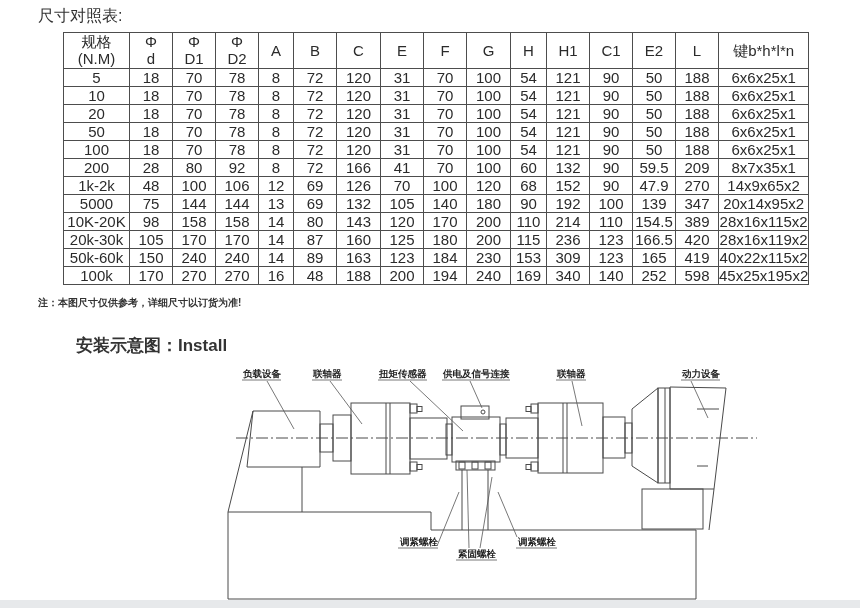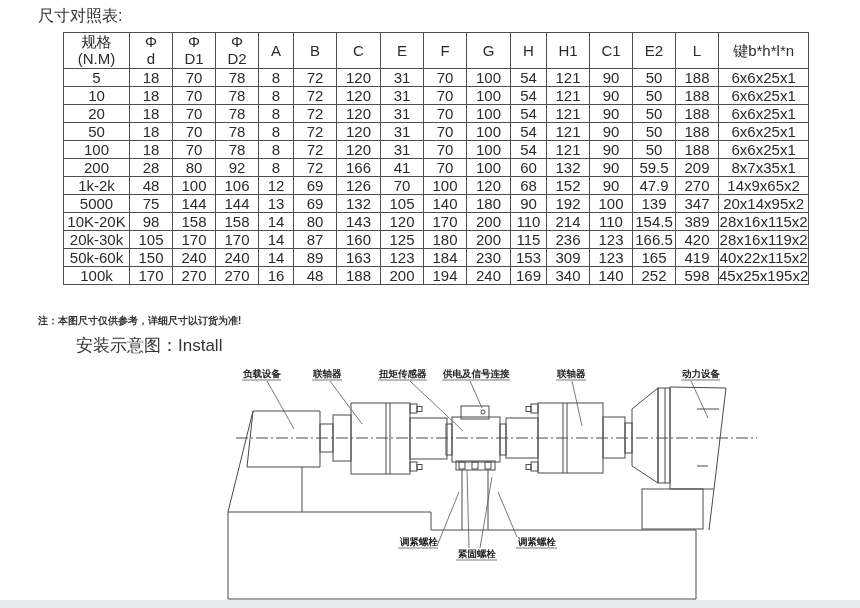--- a/index.html
+++ b/index.html
@@ -5,22 +5,22 @@
   html,body{margin:0;padding:0;background:#ffffff;}
   body{font-family:"Liberation Sans","DejaVu Sans",sans-serif;color:#222;}
   .page{position:relative;width:860px;height:608px;background:#fff;overflow:hidden;}
   .doc-title{position:absolute;left:38px;top:6px;font-size:16px;font-weight:normal;color:#333;}
   .dim-table{position:absolute;left:63px;top:32px;border-collapse:collapse;table-layout:fixed;
              font-size:15px;color:#2b2b2b;border:1.4px solid #3f3f3f;}
   .dim-table th,.dim-table td{border:1px solid #4d4d4d;text-align:center;vertical-align:middle;
              padding:0;white-space:nowrap;overflow:hidden;}
   .dim-table th{height:34px;font-weight:normal;line-height:1.15;}
   .dim-table td{height:17px;}
-  .note{position:absolute;left:38px;top:314px;font-size:10px;font-weight:bold;color:#333;}
-  .install-title{position:absolute;left:76px;top:334px;font-size:17px;font-weight:normal;color:#333;}
+  .note{position:absolute;left:38px;top:296px;font-size:10px;font-weight:bold;color:#333;}
+  .install-title{position:absolute;left:76px;top:334px;font-size:17px;font-weight:bold;color:#333;}
   .diagram{position:absolute;left:225px;top:360px;}
   .diagram .ln{stroke:#4a4a4a;stroke-width:1;fill:none;}
   .diagram .leader{stroke:#555;stroke-width:0.8;fill:none;}
   .diagram text{font:bold 9.5px "Liberation Sans","DejaVu Sans",sans-serif;fill:#222;stroke:none;}
   .bottom-strip{position:absolute;left:0;top:600px;width:860px;height:8px;background:#e7e9eb;}
 </style>
 </head>
 <body>
 
 <div class="page">

